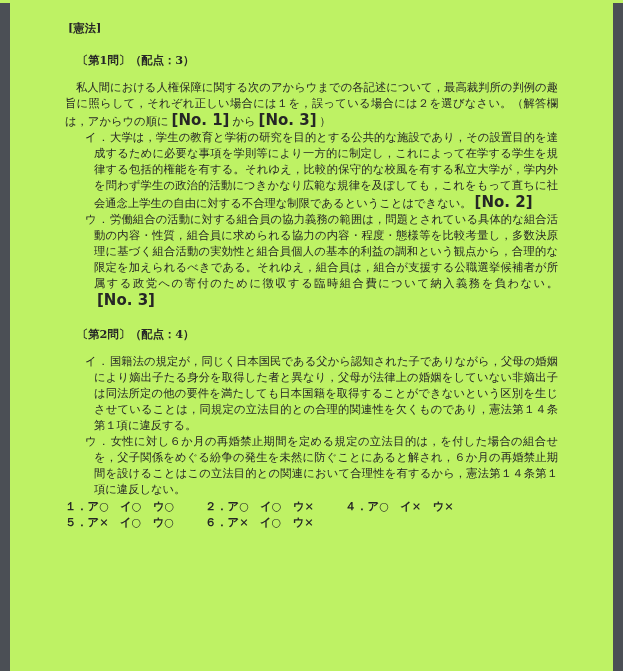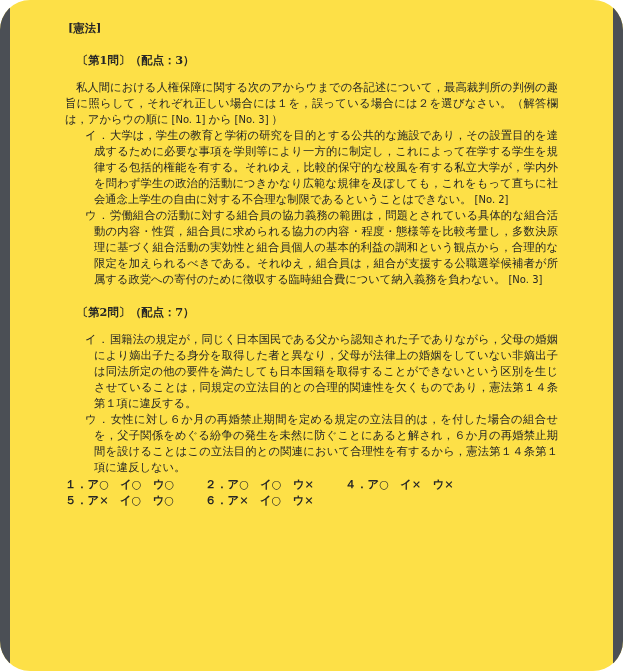--- a/index.html
+++ b/index.html
@@ -4,25 +4,24 @@
 <style>
   html, body {
     margin: 0;
     padding: 0;
     background: #ffffff;
   }
   .stage {
     position: relative;
     width: 623px;
     height: 671px;
-    background: #fde047;
+    background: #bef264;
     overflow: hidden;
     font-family: "DejaVu Serif", "Liberation Serif", serif;
     color: #262626;
-    border-radius: 30px;
   }
   .page-edge {
     position: absolute;
     top: 3px;
     bottom: 0;
     width: 10px;
     background: #4b4f55;
   }
   .page-edge.left  { left: 0; }
   .page-edge.right { right: 0; }
@@ -63,22 +62,22 @@
     margin: 0;
     padding-left: 29px;
     text-indent: -9px;
   }
   .item .item-label {
     letter-spacing: 1px;
   }
 
   .answer-ref {
     font-family: "DejaVu Sans", "Liberation Sans", sans-serif;
-    font-weight: normal;
-    font-size: 10px;
+    font-weight: bold;
+    font-size: 15px;
     white-space: nowrap;
     margin: 12px 3px;
   }
 
   .options {
     display: flex;
     flex-wrap: wrap;
     width: 493px;
     margin: 0;
   }
@@ -104,21 +103,21 @@
       <div class="q-heading">〔第1問〕（配点：3）</div>
       <p class="intro"><span>私人間における人権保障に関する次のアからウまでの各記述について，最高裁判所の判例の趣旨に照らして，それぞれ正しい場合には１を，誤っている場合には２を選びなさい。（解答欄は，アからウの順に</span><span class="answer-ref">[No. 1]</span><span>から</span><span class="answer-ref">[No. 3]</span><span>）</span></p>
 
 
       <div class="item"><span class="item-label">イ．</span><span>大学は，学生の教育と学術の研究を目的とする公共的な施設であり，その設置目的を達成するために必要な事項を学則等により一方的に制定し，これによって在学する学生を規律する包括的権能を有する。それゆえ，比較的保守的な校風を有する私立大学が，学内外を問わず学生の政治的活動につきかなり広範な規律を及ぼしても，これをもって直ちに社会通念上学生の自由に対する不合理な制限であるということはできない。</span><span class="answer-ref">[No. 2]</span></div>
 
       <div class="item"><span class="item-label">ウ．</span><span>労働組合の活動に対する組合員の協力義務の範囲は，問題とされている具体的な組合活動の内容・性質，組合員に求められる協力の内容・程度・態様等を比較考量し，多数決原理に基づく組合活動の実効性と組合員個人の基本的利益の調和という観点から，合理的な限定を加えられるべきである。それゆえ，組合員は，組合が支援する公職選挙候補者が所属する政党への寄付のために徴収する臨時組合費について納入義務を負わない。</span><span class="answer-ref">[No. 3]</span></div>
     </div>
 
     <div class="question question-2">
-      <div class="q-heading">〔第2問〕（配点：7）</div>
+      <div class="q-heading">〔第2問〕（配点：4）</div>
 
 
       <div class="item"><span class="item-label">イ．</span><span>国籍法の規定が，同じく日本国民である父から認知された子でありながら，父母の婚姻により嫡出子たる身分を取得した者と異なり，父母が法律上の婚姻をしていない非嫡出子は同法所定の他の要件を満たしても日本国籍を取得することができないという区別を生じさせていることは，同規定の立法目的との合理的関連性を欠くものであり，憲法第１４条第１項に違反する。</span></div>
 
       <div class="item"><span class="item-label">ウ．</span><span>女性に対し６か月の再婚禁止期間を定める規定の立法目的は，を付した場合の組合せを，父子関係をめぐる紛争の発生を未然に防ぐことにあると解され，６か月の再婚禁止期間を設けることはこの立法目的との関連において合理性を有するから，憲法第１４条第１項に違反しない。</span></div>
 
       <div class="options">
         <div class="option">１．ア○　イ○　ウ○</div>
         <div class="option">２．ア○　イ○　ウ×</div>
         <div class="option">４．ア○　イ×　ウ×</div>

